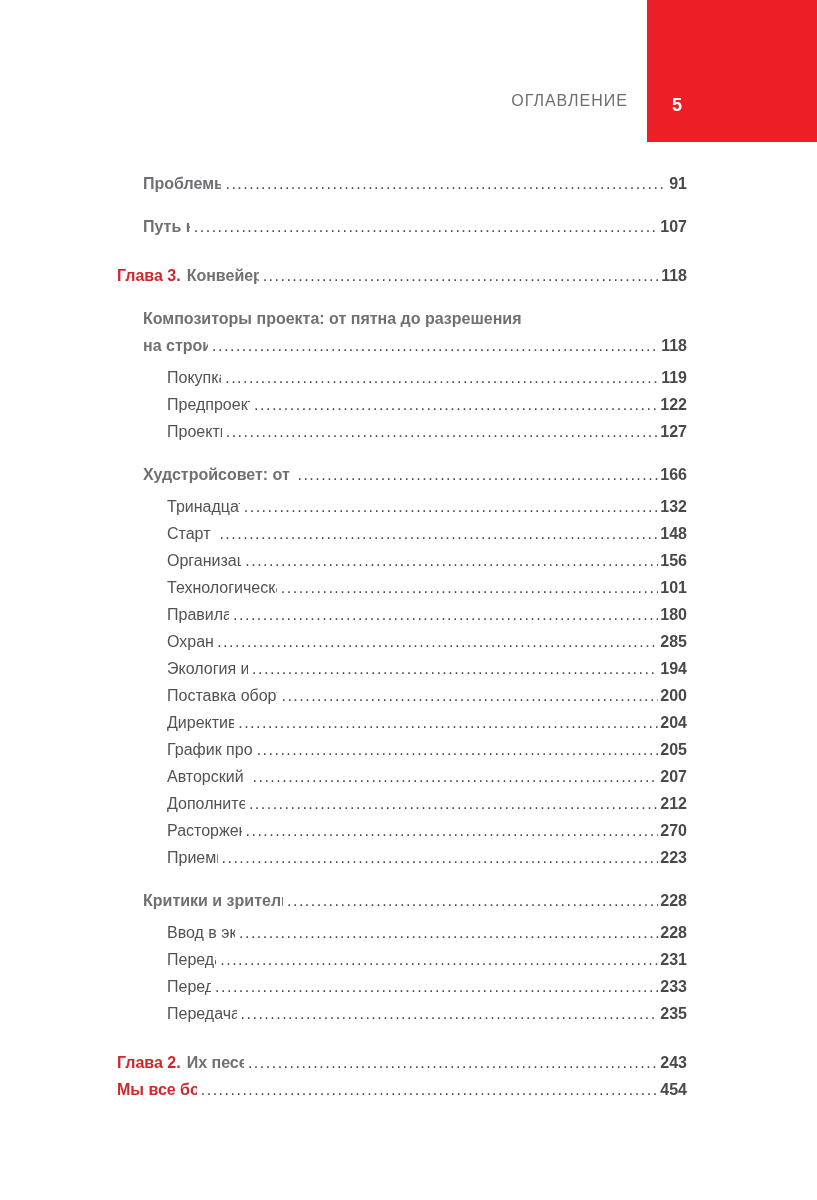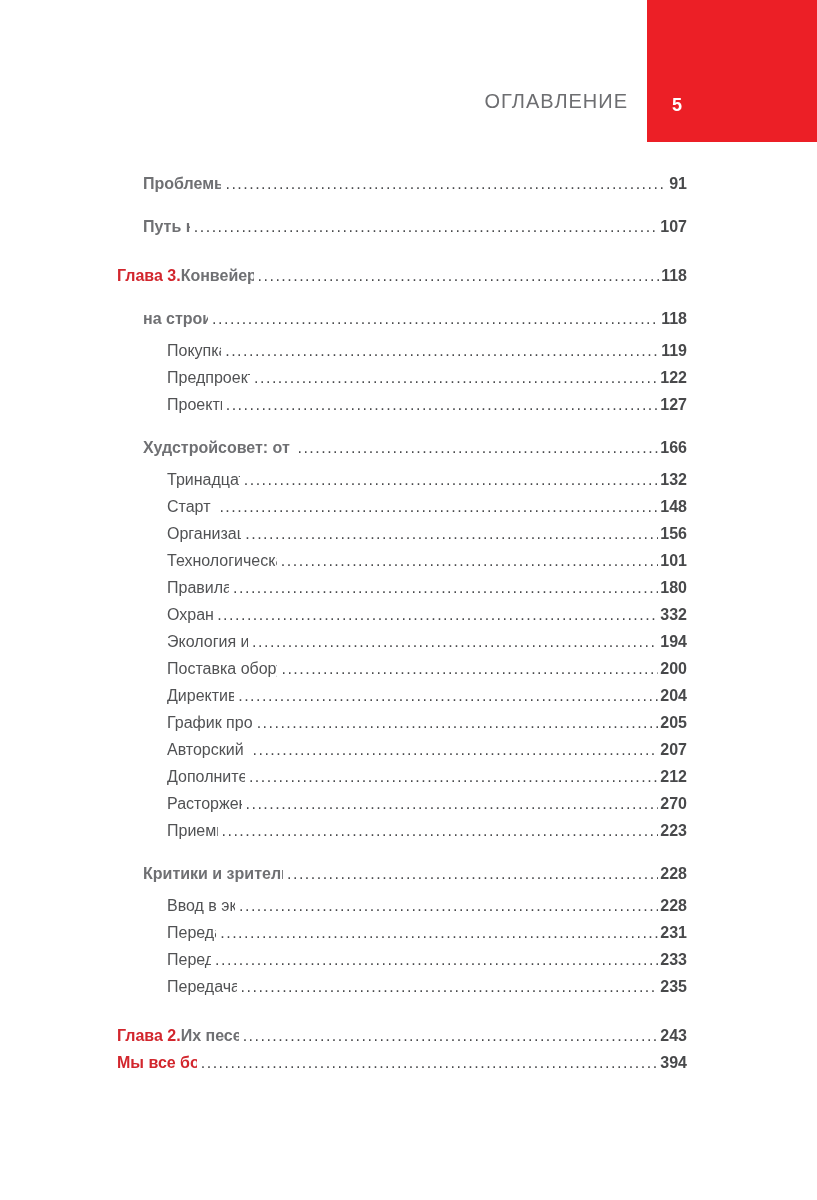--- a/index.html
+++ b/index.html
@@ -33,21 +33,21 @@
     padding: 0 0 28px 25px;
     color: #ffffff;
     font-weight: bold;
     font-size: 18px;
     line-height: 1;
   }
   .header-label {
     position: absolute;
     top: 92px;
     right: 189px;
-    font-size: 20px;
+    font-size: 16px;
     line-height: 18px;
     letter-spacing: 1px;
     color: #6d6e71;
   }
   .toc {
     position: absolute;
     left: 117px;
     top: 170px;
     width: 570px;
     font-size: 16px;
@@ -56,21 +56,21 @@
     display: flex;
     align-items: baseline;
     line-height: 27px;
     white-space: nowrap;
   }
   .entry.section .row { font-weight: bold; color: var(--heading-gray); padding-left: 26px; }
   .entry.sub .row { font-weight: normal; color: var(--text-gray); padding-left: 50px; }
   .entry.chapter .row { font-weight: bold; color: var(--heading-gray); padding-left: 0; }
   .entry.chapter-red .row { font-weight: bold; padding-left: 0; }
   .entry.chapter-red .title { color: var(--red-text); }
-  .prefix { color: var(--red-text); }
+  .prefix { color: var(--red-text); padding-right: 6px; }
   .title { flex: 0 1 auto; overflow: hidden; }
   .leader {
     flex: 1 1 auto;
     overflow: hidden;
     white-space: nowrap;
     margin: 0 2px 0 4px;
     font-weight: normal;
     color: var(--num-gray);
   }
   .leader::after {
@@ -112,20 +112,23 @@
       <div class="entry chapter gap-lg">
         <div class="row">
           <span class="prefix">Глава 3.</span>
           <span class="title">Конвейер в ритме Setl</span>
           <span class="leader" aria-hidden="true"></span>
           <span class="pageno">118</span>
         </div>
       </div>
       <div class="entry section gap-md">
         <div class="row">
+          <span class="title">Композиторы проекта: от пятна до разрешения</span>
+        </div>
+        <div class="row">
           <span class="title">на строительство</span>
           <span class="leader" aria-hidden="true"></span>
           <span class="pageno">118</span>
         </div>
       </div>
       <div class="entry sub gap-sm">
         <div class="row">
           <span class="title">Покупка участка</span>
           <span class="leader" aria-hidden="true"></span>
           <span class="pageno">119</span>
@@ -184,21 +187,21 @@
         <div class="row">
           <span class="title">Правила инженера</span>
           <span class="leader" aria-hidden="true"></span>
           <span class="pageno">180</span>
         </div>
       </div>
       <div class="entry sub">
         <div class="row">
           <span class="title">Охрана труда</span>
           <span class="leader" aria-hidden="true"></span>
-          <span class="pageno">332</span>
+          <span class="pageno">285</span>
         </div>
       </div>
       <div class="entry sub">
         <div class="row">
           <span class="title">Экология и строительство</span>
           <span class="leader" aria-hidden="true"></span>
           <span class="pageno">194</span>
         </div>
       </div>
       <div class="entry sub">
@@ -290,17 +293,17 @@
           <span class="prefix">Глава 2.</span>
           <span class="title">Их песенка спета</span>
           <span class="leader" aria-hidden="true"></span>
           <span class="pageno">243</span>
         </div>
       </div>
       <div class="entry chapter-red">
         <div class="row">
           <span class="title">Мы все больны, но…</span>
           <span class="leader" aria-hidden="true"></span>
-          <span class="pageno">394</span>
+          <span class="pageno">454</span>
         </div>
       </div>
     </div>
 </div>
 
 </body></html>

